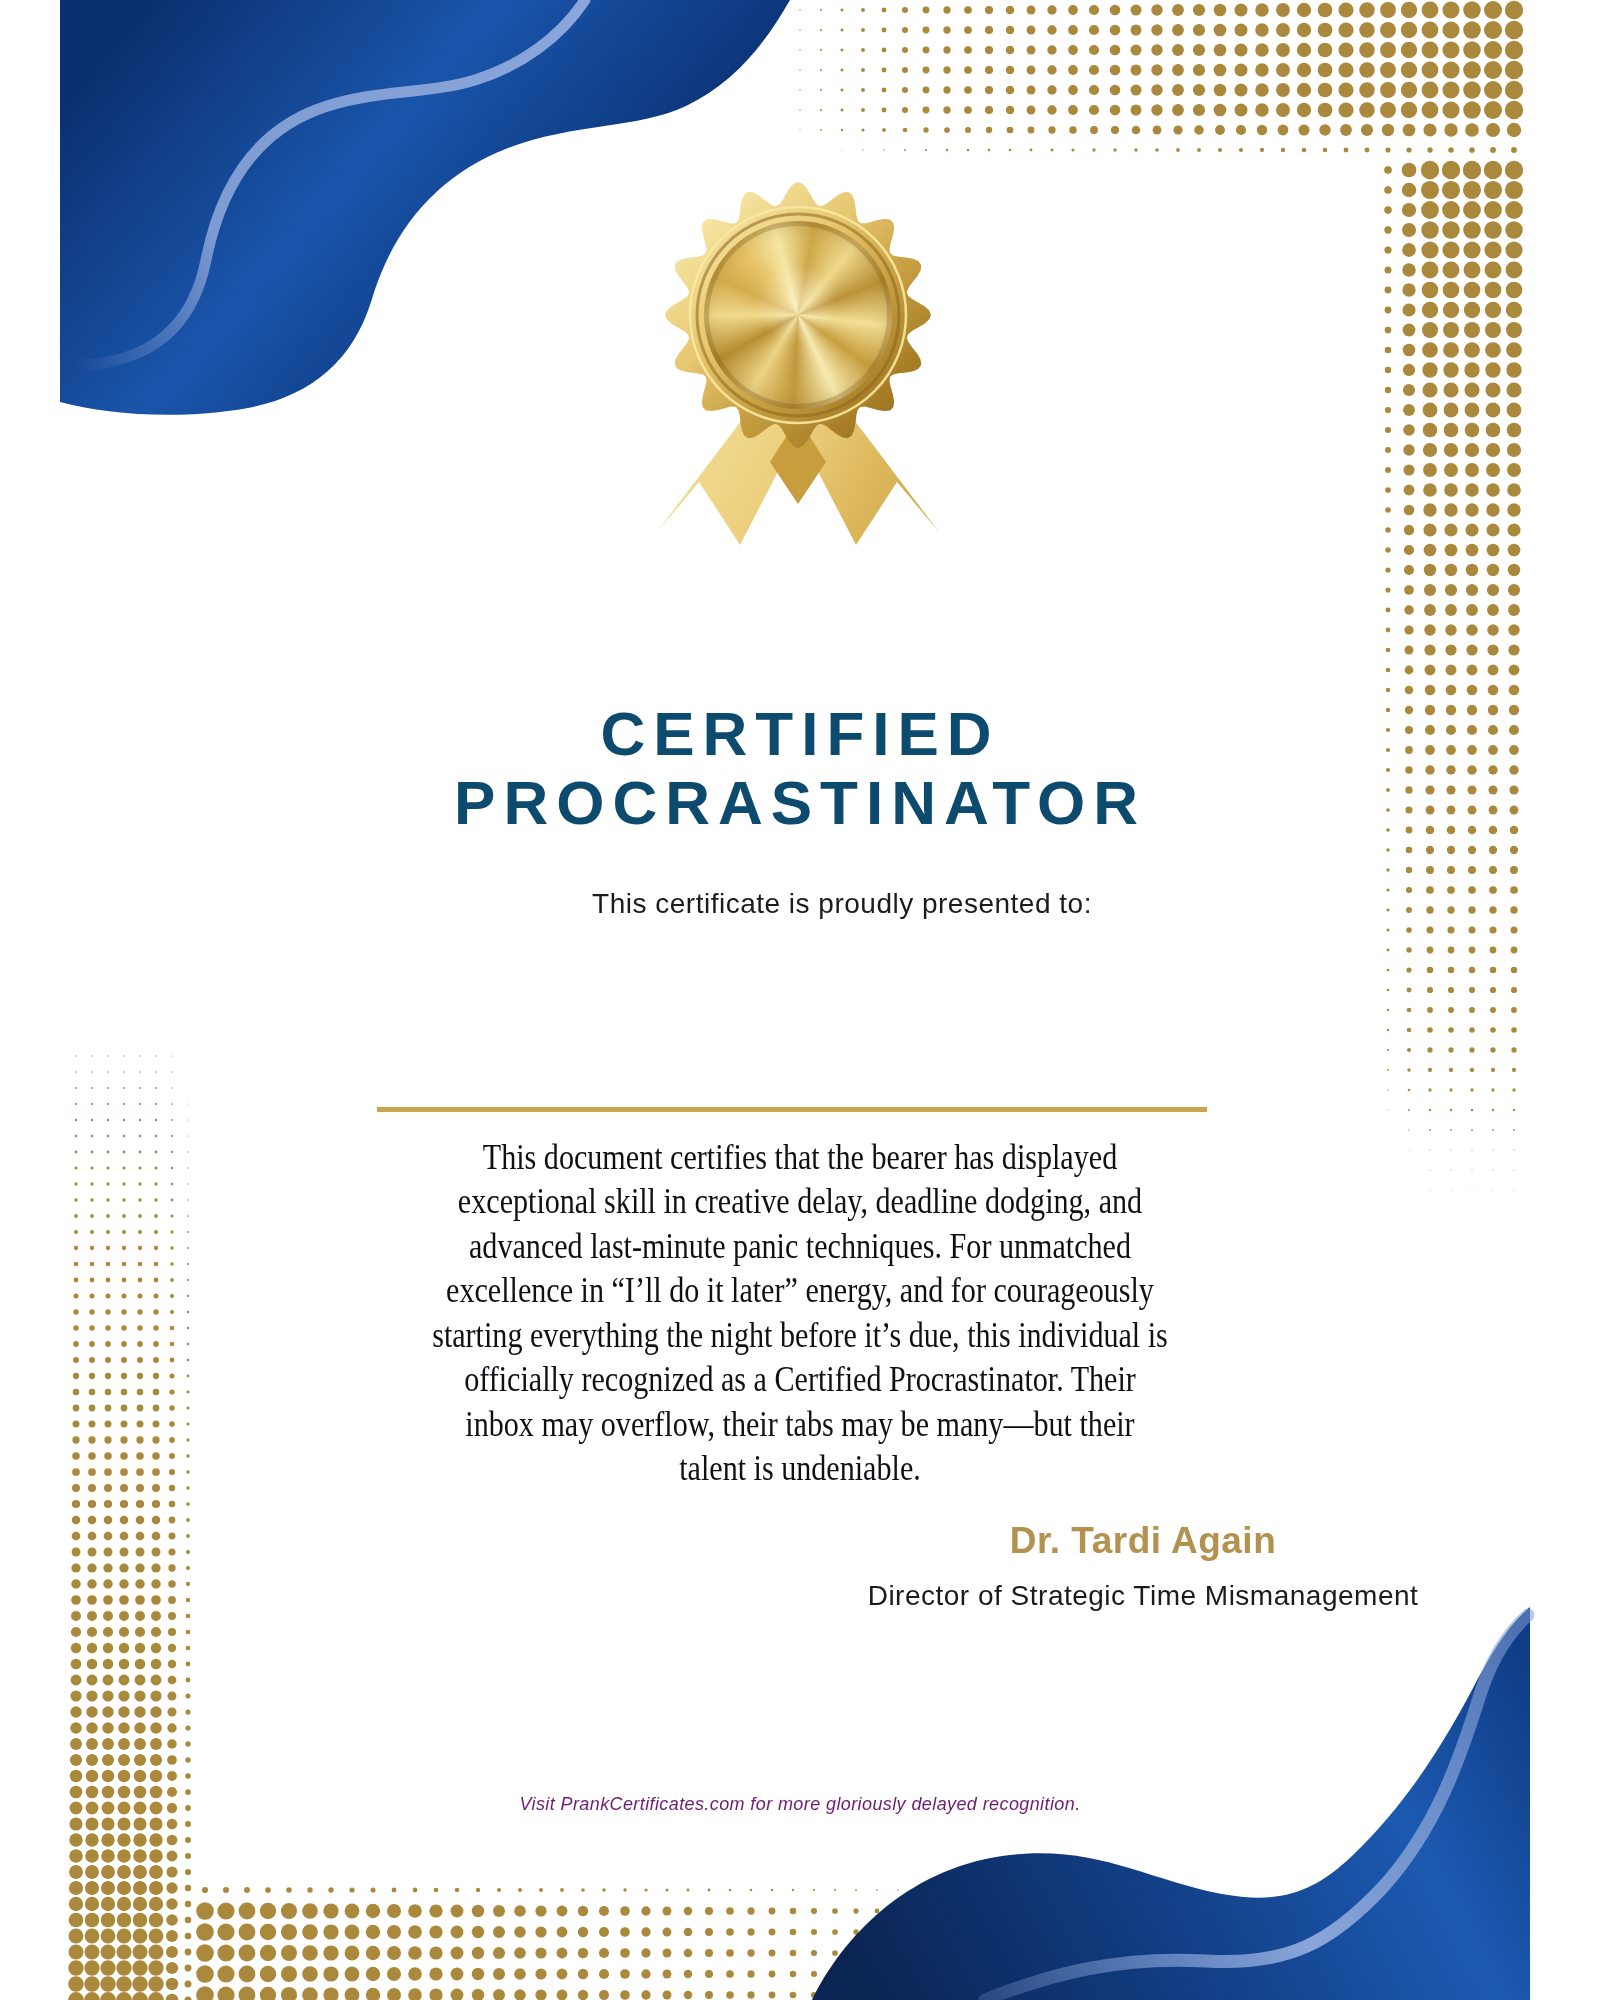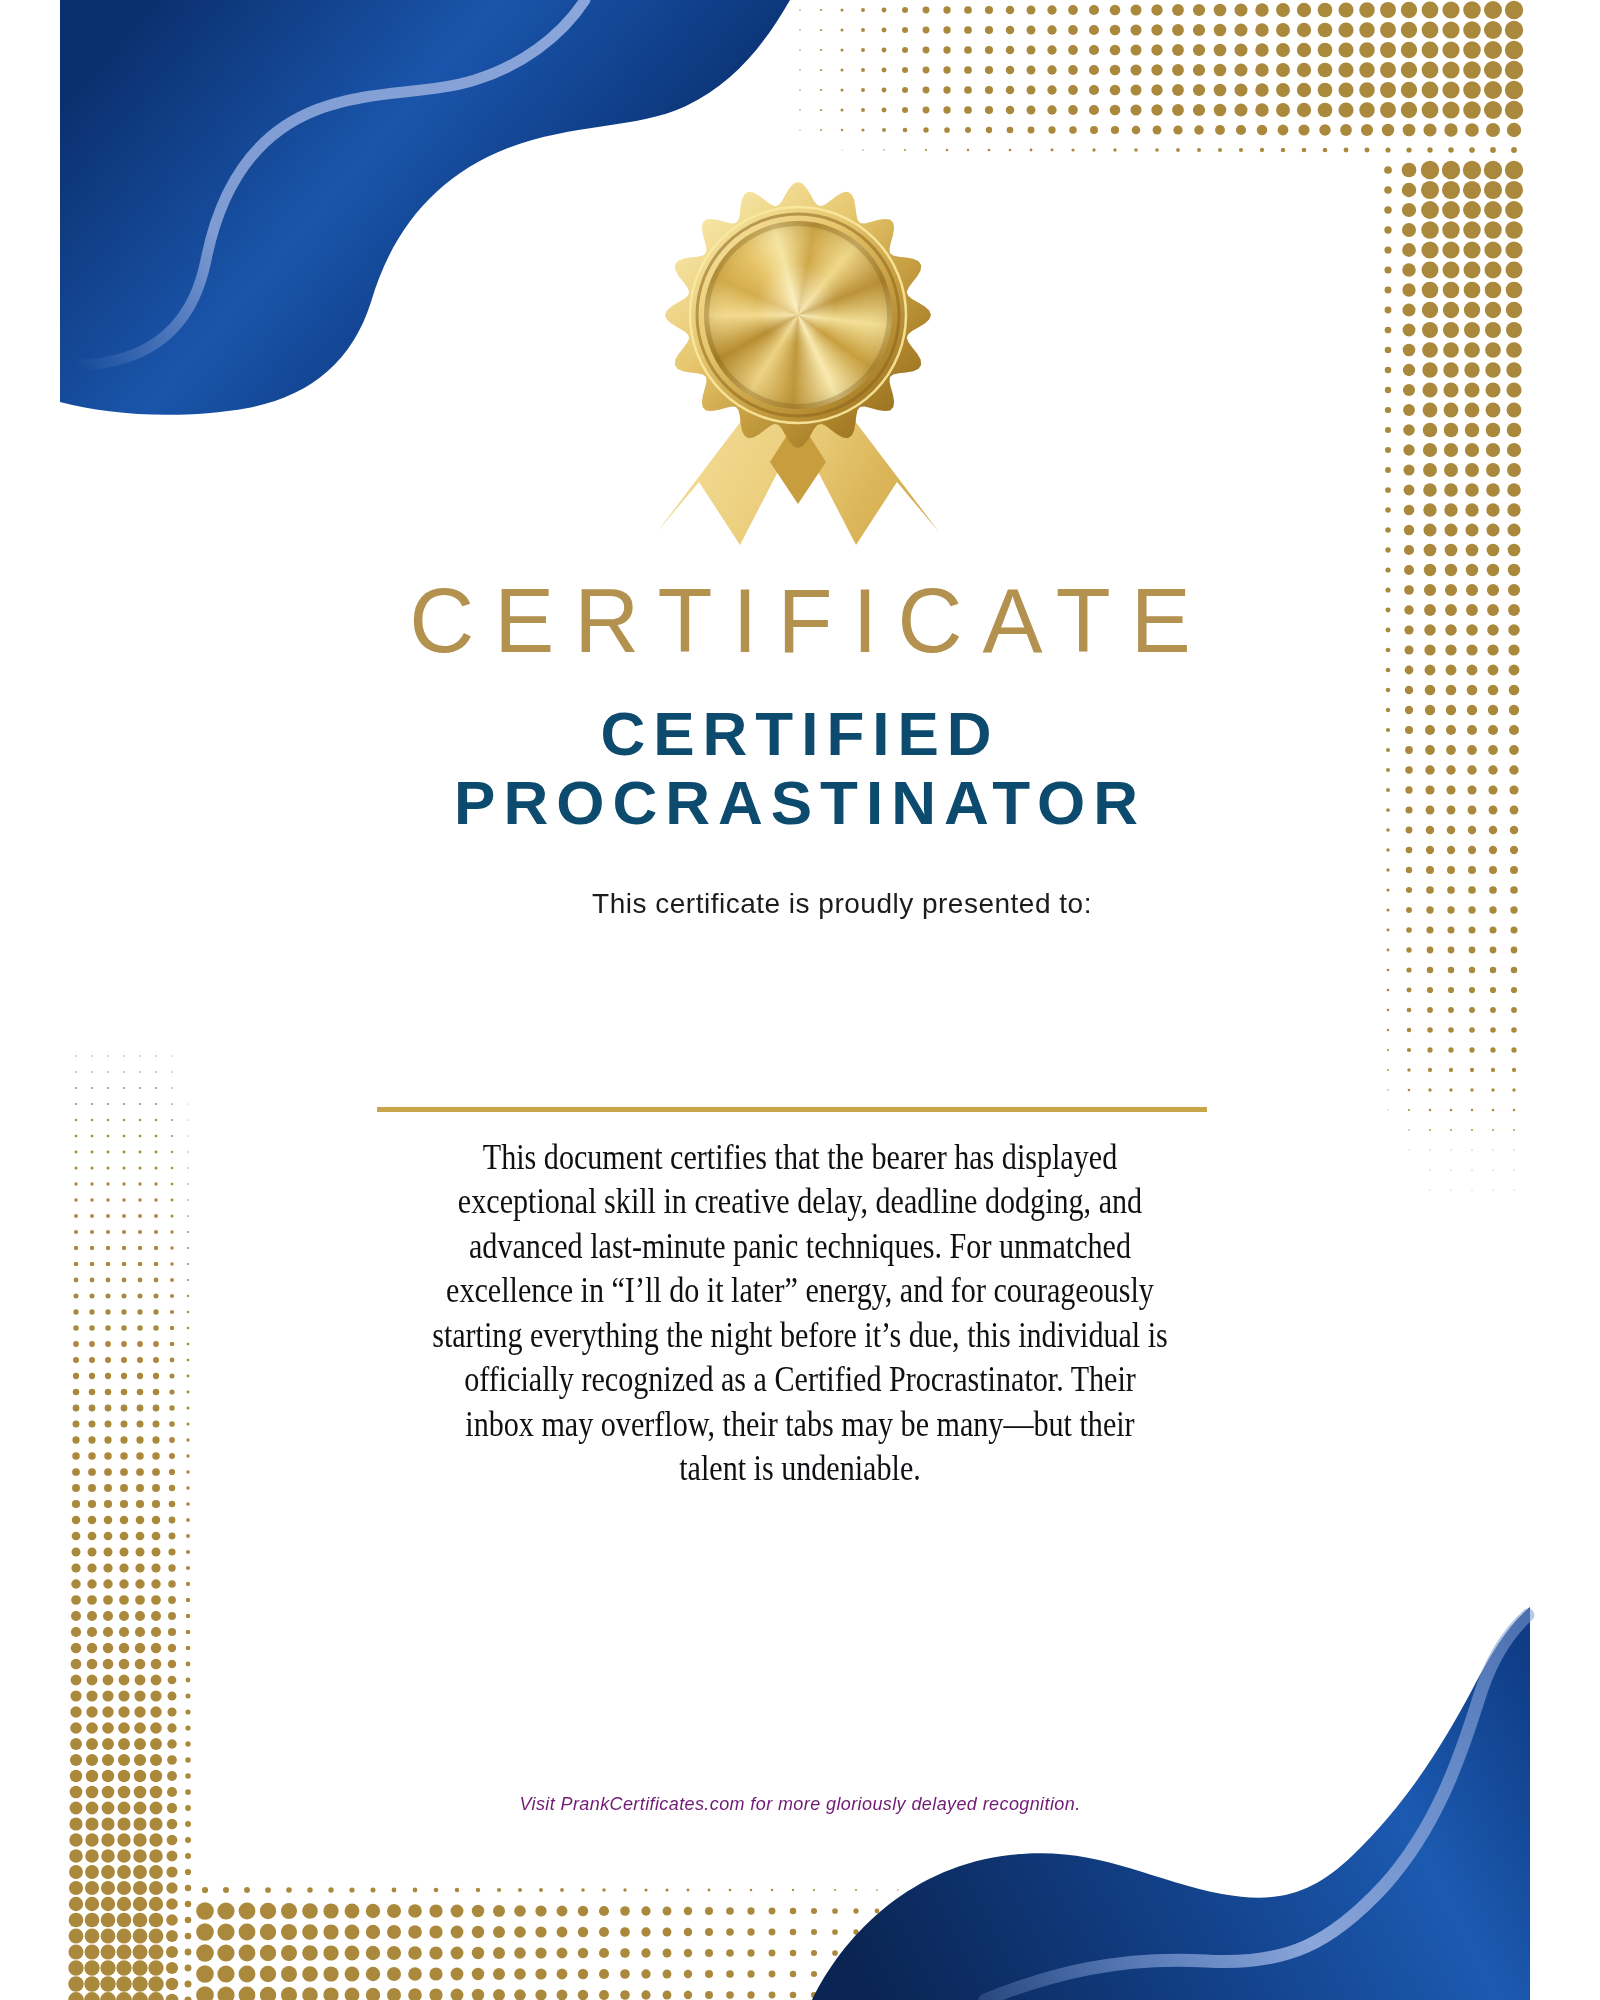--- a/index.html
+++ b/index.html
@@ -1479,29 +1479,32 @@
     </defs>
     <polygon fill="url(#ribG)" points="757,400 657,532 699,482 740,545 802,425"></polygon>
     <polygon fill="url(#ribG)" points="839,400 939,532 897,482 856,545 794,425"></polygon>
     <polygon fill="#c89d3e" points="798,418 826,462 798,504 770,462"></polygon>
     <path id="scallop" fill="url(#rimG)" d="M931.0,315.0L929.2,319.6L924.5,323.8L918.2,327.6L912.1,331.0L908.0,334.4L906.8,338.1L908.7,342.6L912.7,347.9L917.3,353.8L920.6,359.6L921.2,364.8L918.6,368.7L913.2,371.2L906.1,372.5L898.9,373.3L893.2,374.5L890.0,377.1L889.5,381.5L890.9,387.6L892.9,394.6L894.1,401.6L893.4,407.1L890.1,410.4L884.6,411.1L877.6,409.9L870.6,407.9L864.5,406.5L860.1,407.0L857.5,410.2L856.3,415.9L855.5,423.1L854.2,430.2L851.7,435.6L847.8,438.2L842.6,437.6L836.8,434.3L830.9,429.7L825.6,425.7L821.1,423.8L817.4,425.0L814.0,429.1L810.6,435.2L806.8,441.5L802.6,446.2L798.0,448.0L793.4,446.2L789.2,441.5L785.4,435.2L782.0,429.1L778.6,425.0L774.9,423.8L770.4,425.7L765.1,429.7L759.2,434.3L753.4,437.6L748.2,438.2L744.3,435.6L741.8,430.2L740.5,423.1L739.8,415.9L738.5,410.2L735.9,407.0L731.5,406.5L725.4,407.9L718.4,409.9L711.4,411.1L705.9,410.4L702.6,407.1L701.9,401.6L703.1,394.6L705.1,387.6L706.5,381.5L706.0,377.1L702.8,374.5L697.1,373.3L689.9,372.5L682.8,371.2L677.4,368.7L674.8,364.8L675.4,359.6L678.7,353.8L683.3,347.9L687.3,342.6L689.2,338.1L688.0,334.4L683.9,331.0L677.8,327.6L671.5,323.8L666.8,319.6L665.0,315.0L666.8,310.4L671.5,306.2L677.8,302.4L683.9,299.0L688.0,295.6L689.2,291.9L687.3,287.4L683.3,282.1L678.7,276.2L675.4,270.4L674.8,265.2L677.4,261.3L682.8,258.8L689.9,257.5L697.1,256.8L702.8,255.5L706.0,252.9L706.5,248.5L705.1,242.4L703.1,235.4L701.9,228.4L702.6,222.9L705.9,219.6L711.4,218.9L718.4,220.1L725.4,222.1L731.5,223.5L735.9,223.0L738.5,219.8L739.8,214.1L740.5,206.9L741.8,199.8L744.3,194.4L748.2,191.8L753.4,192.4L759.2,195.7L765.1,200.3L770.4,204.3L774.9,206.2L778.6,205.0L782.0,200.9L785.4,194.8L789.2,188.5L793.4,183.8L798.0,182.0L802.6,183.8L806.8,188.5L810.6,194.8L814.0,200.9L817.4,205.0L821.1,206.2L825.6,204.3L830.9,200.3L836.8,195.7L842.6,192.4L847.8,191.8L851.7,194.4L854.2,199.8L855.5,206.9L856.3,214.1L857.5,219.8L860.1,223.0L864.5,223.5L870.6,222.1L877.6,220.1L884.6,218.9L890.1,219.6L893.4,222.9L894.1,228.4L892.9,235.4L890.9,242.4L889.5,248.5L890.0,252.9L893.2,255.5L898.9,256.8L906.1,257.5L913.2,258.8L918.6,261.3L921.2,265.2L920.6,270.4L917.3,276.2L912.7,282.1L908.7,287.4L906.8,291.9L908.0,295.6L912.1,299.0L918.2,302.4L924.5,306.2L929.2,310.4L931.0,315.0Z"></path>
     <circle cx="798" cy="315" r="101" fill="none" stroke="rgba(140,100,25,.55)" stroke-width="3"></circle>
     <circle cx="798" cy="315" r="108" fill="none" stroke="rgba(250,233,160,.9)" stroke-width="2.5"></circle>
   </svg>
   <div class="medal-disc"></div>
 
-  <div class="tx title">CERTIFICATE</div>
   <div class="tx subtitle">CERTIFIED
 PROCRASTINATOR</div>
   <div class="tx presented">This certificate is proudly presented to:</div>
   <div class="divider"></div>
   <div class="body-par">This document certifies that the bearer has displayed
 exceptional skill in creative delay, deadline dodging, and
 advanced last-minute panic techniques. For unmatched
 excellence in “I’ll do it later” energy, and for courageously
 starting everything the night before it’s due, this individual is
 officially recognized as a Certified Procrastinator. Their
 inbox may overflow, their tabs may be many—but their
 talent is undeniable.</div>
 
+  <div class="sig sig2">
+    <div class="name">Dr. Tardi Again</div>
+    <div class="role">Director of Strategic Time Mismanagement</div>
+  </div>
 
   <div class="tx foot-reg">Visit PrankCertificates.com for more gloriously delayed recognition.</div>
 </div>
 
 </body></html>

